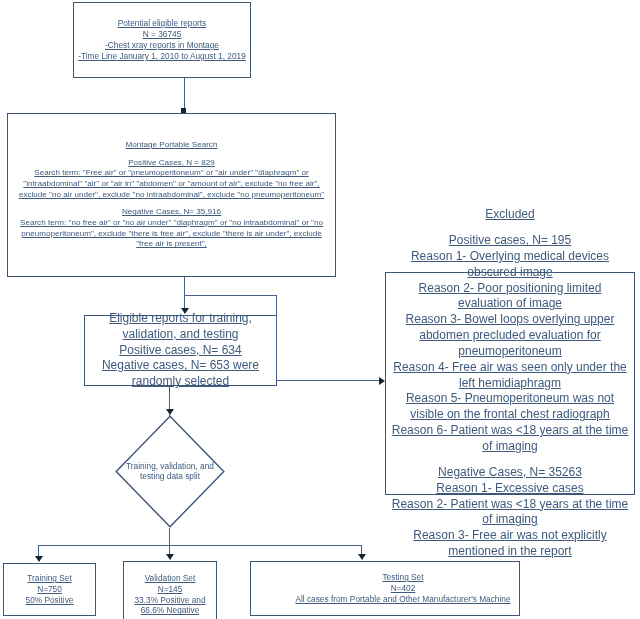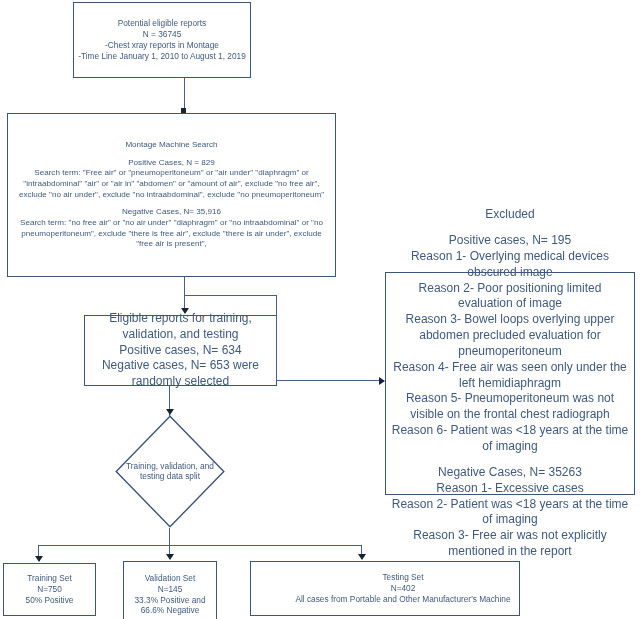--- a/index.html
+++ b/index.html
@@ -18,20 +18,21 @@
   .node {
     position: absolute;
     box-sizing: border-box;
     border: 1.4px solid #3d5577;
     background: #ffffff;
     color: #3f5a7d;
     display: flex;
     align-items: center;
     justify-content: center;
     text-align: center;
+    text-decoration: underline;
   }
   .node .inner {
     width: 100%;
     padding: 0 4px;
     box-sizing: border-box;
     line-height: 1.32;
   }
   .ln { display: block; }
   .sp { display: block; height: 0.85em; }
 
@@ -105,21 +106,21 @@
     <div class="inner">
         <span class="ln">Potential eligible reports</span>
         <span class="ln">N = 36745</span>
         <span class="ln">-Chest xray reports in Montage</span>
         <span class="ln">-Time Line  January 1, 2010  to August 1, 2019</span>
       </div>
   </div>
 
   <div class="node" id="node-montage-search">
     <div class="inner">
-        <span class="ln">Montage Machine Search</span>
+        <span class="ln">Montage Portable Search</span>
         <span class="sp"></span>
         <span class="ln">Positive Cases, N = 829</span>
         <span class="ln">Search term: "Free air" or "pneumoperitoneum" or "air under" "diaphragm" or "intraabdominal" "air" or "air in" "abdomen" or "amount of air",  exclude "no free air", exclude "no air under", exclude "no intraabdominal", exclude "no pneumoperitoneum"</span>
         <span class="sp"></span>
         <span class="ln">Negative Cases, N= 35,916</span>
         <span class="ln">Search term:  "no free air" or "no air under" "diaphragm" or "no intraabdominal" or "no pneumoperitoneum", exclude "there is free air", exclude "there is air under", exclude "free air is present",</span>
       </div>
   </div>
 
   <div class="node" id="node-eligible-training">

